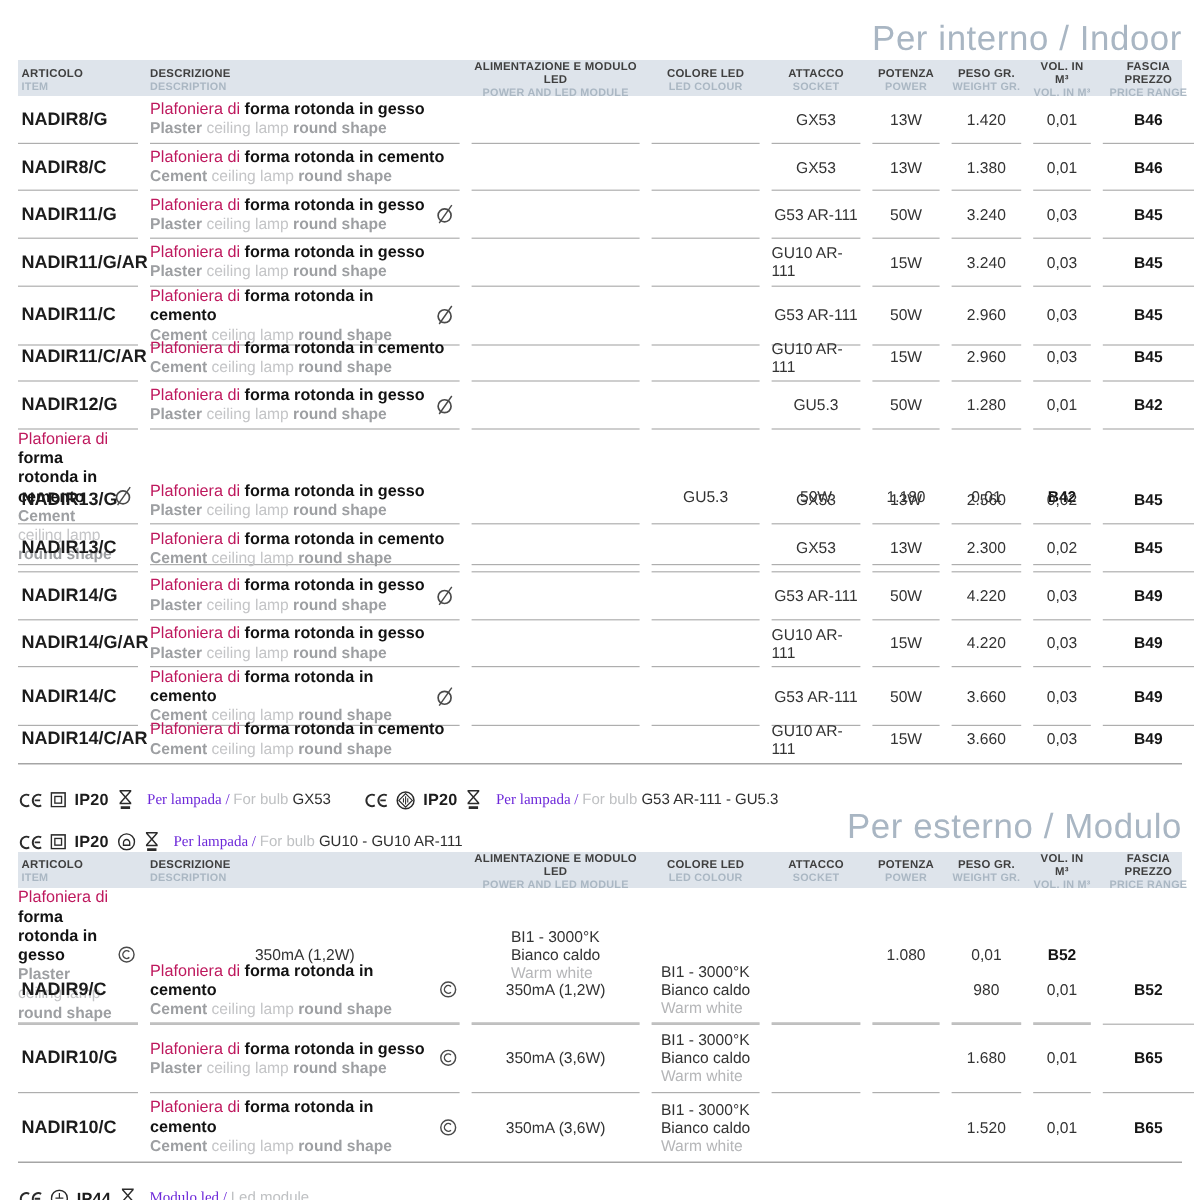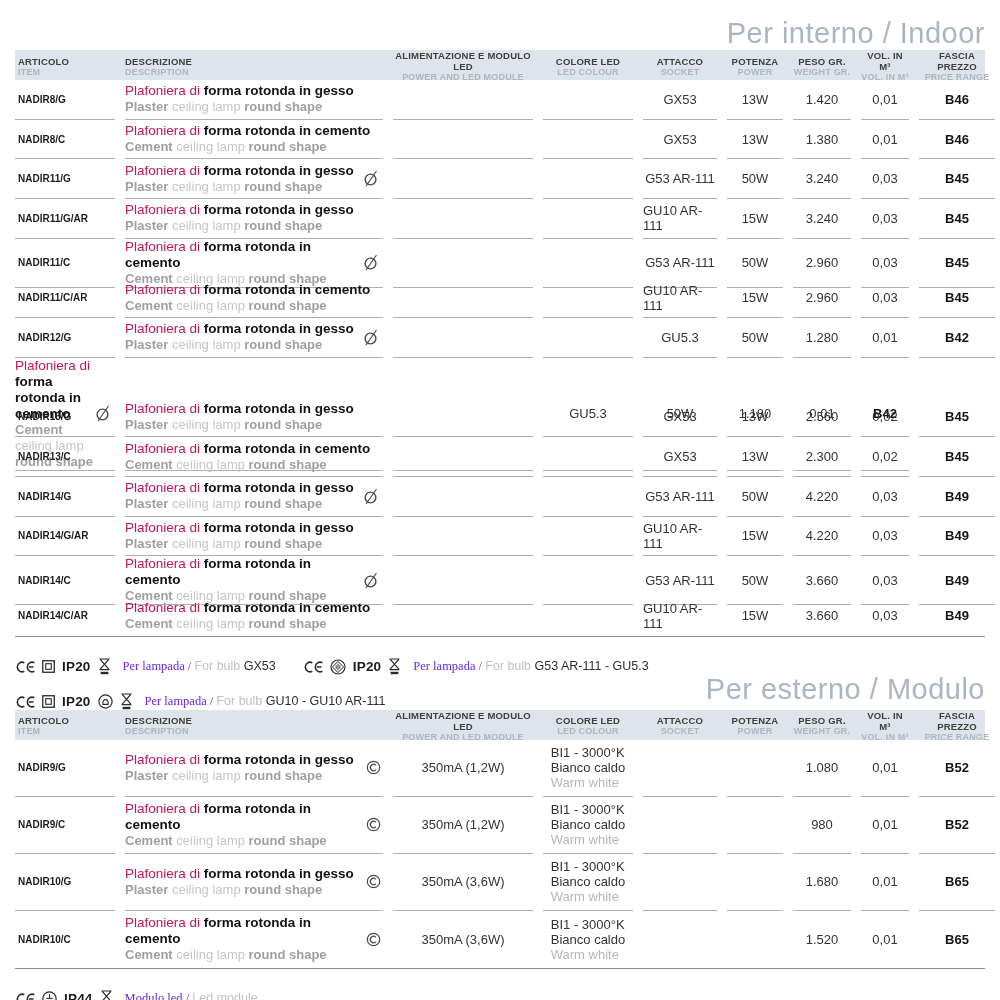--- a/index.html
+++ b/index.html
@@ -20,21 +20,21 @@
   .hcell .en { font-size:9px;  font-weight:bold; color:#aab7c3; letter-spacing:0.2px; }
   .hcell:first-child { padding-left:3px; }
 
   .trow .cell { display:flex; align-items:center; justify-content:center;
                 border-bottom:1px solid #aeaeae; font-size:13px; color:#333; }
   .trow.last .cell { border-bottom:none; }
   .t-wrap { border-bottom:1px solid #8f8f8f; }
   .indoor .trow { height:39.7px; }
   .outdoor .trow { height:57px; }
   .cell.left { justify-content:flex-start; }
-  .cell.article { font-weight:bold; color:#1c1c1c; font-size:10px; padding-left:3px; }
+  .cell.article { font-weight:bold; color:#1c1c1c; font-size:15px; padding-left:3px; }
   .cell.desc { justify-content:flex-start; }
   .desc-txt { line-height:16px; font-size:13.5px; }
   .d-reg { color:#be185d; }
   .d-bold { color:#121212; font-weight:bold; }
   .d-gb { color:#9d9fa2; font-weight:bold; font-size:13px; }
   .d-gl { color:#c4c5c7; font-size:13px; }
   .desc-icon { margin-left:auto; margin-right:2px; color:#4a4a4a; display:flex; align-items:center; }
   .cell.price { font-weight:bold; color:#141414; }
   .colore-txt { text-align:left; line-height:15px; font-size:13px; color:#333; }
   .colore-txt .l3 { color:#b5b6b8; }
@@ -472,21 +472,20 @@
         <div class="hcell">
           <div class="it">VOL. IN M³</div>
           <div class="en">VOL. IN M³</div>
         </div>
         <div class="hcell">
           <div class="it">FASCIA PREZZO</div>
           <div class="en">PRICE RANGE</div>
         </div>
       </div>
       <div class="grid trow">
-        <div class="cell left article">NADIR9/G</div>
         <div class="cell desc">
           <div class="desc-txt">
             <div><span class="d-reg">Plafoniera di </span><span class="d-bold">forma rotonda in gesso</span></div>
             <div><span class="d-gb">Plaster</span><span class="d-gl"> ceiling lamp </span><span class="d-gb">round shape</span></div>
           </div>
           <span class="desc-icon">
             <svg width="15" height="15" viewBox="0 0 15 15">
               <circle cx="7.5" cy="7.5" r="6.2" fill="none" stroke="currentColor" stroke-width="1.2"></circle>
               <path d="M9.8 5.2 A3.2 3.2 0 1 0 9.8 9.8" fill="none" stroke="currentColor" stroke-width="1.2"></path>
             </svg>

